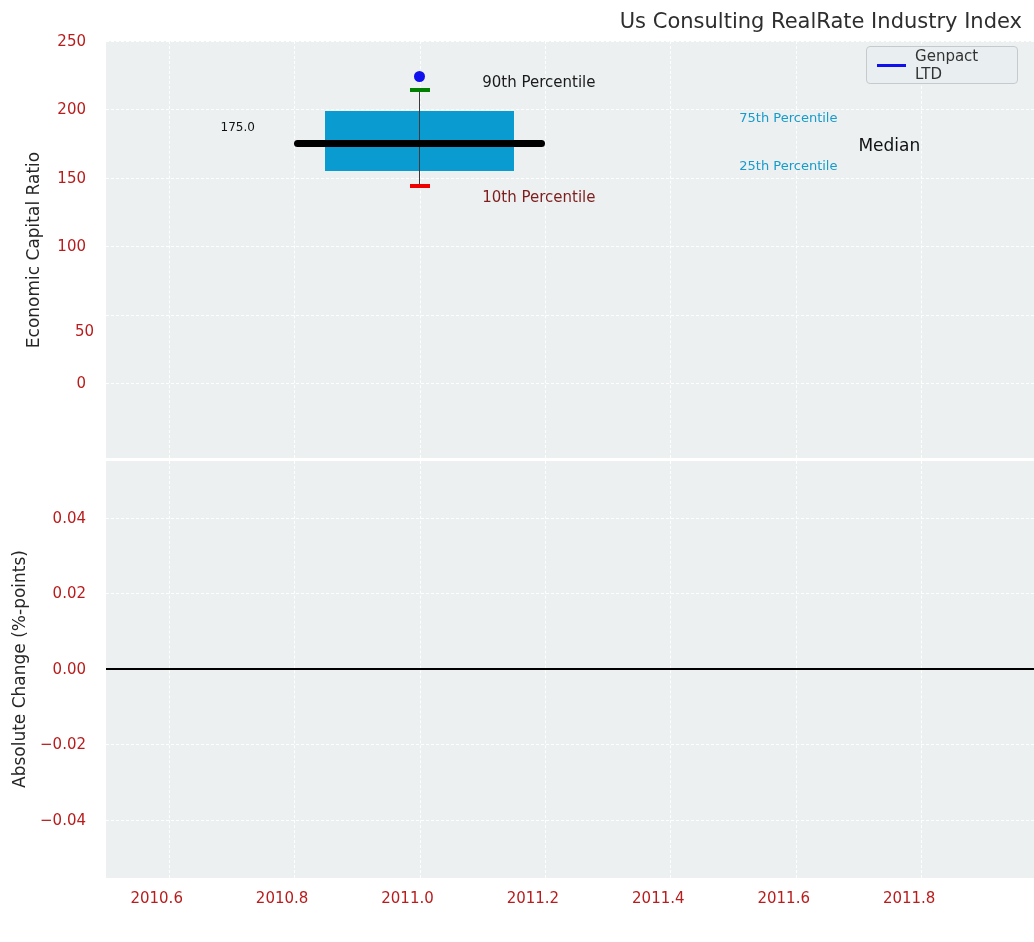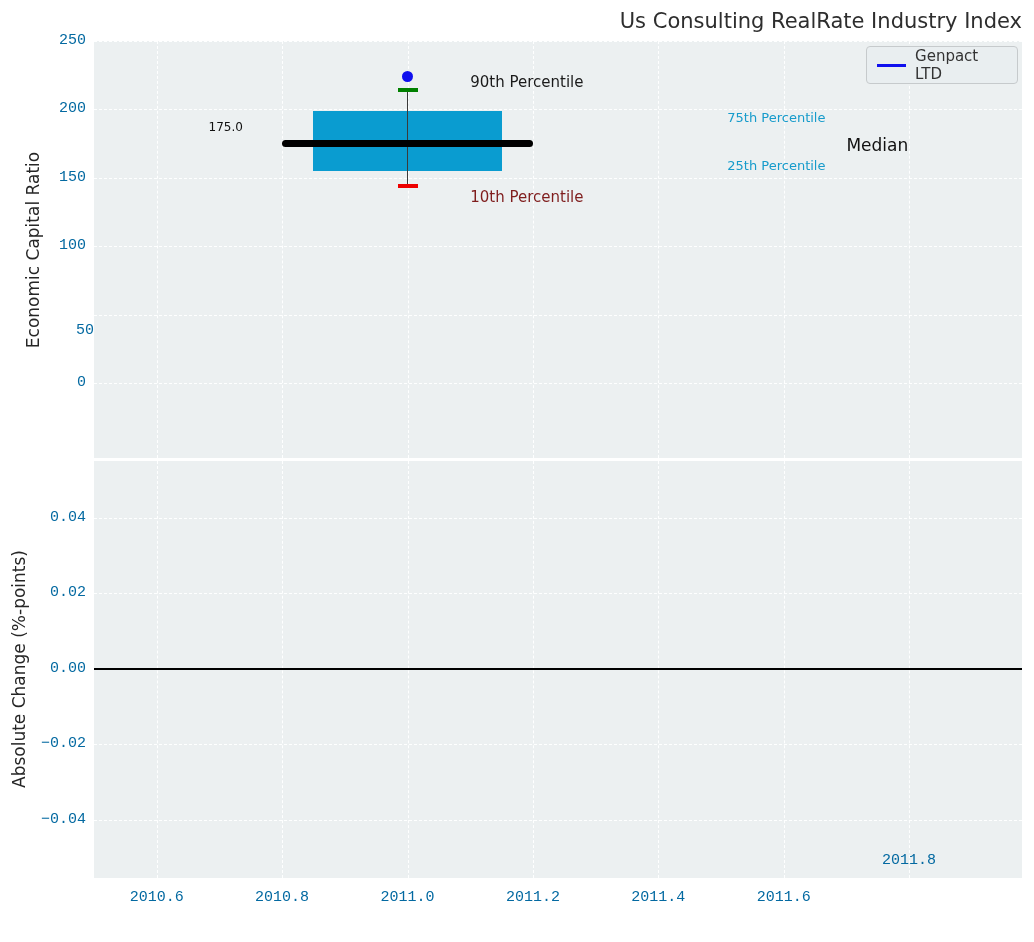--- a/index.html
+++ b/index.html
@@ -4,26 +4,26 @@
 <style>
   html,body { margin:0; padding:0; background:#ffffff; }
   .fig {
     position:relative; width:1034px; height:942px; background:#ffffff;
     font-family:"DejaVu Sans","Liberation Sans",sans-serif; overflow:hidden;
   }
   .title {
     position:absolute; left:94px; top:9px; width:928px; text-align:right;
     font-size:21px; color:#2e2e2e;
   }
-  .axes { position:absolute; left:94px; width:928px; height:417px; background:#ecf0f1; overflow:hidden; }
+  .axes { position:absolute; left:106px; width:928px; height:417px; background:#ecf0f1; overflow:hidden; }
   .axes-top { top:41px; }
   .axes-bottom { top:461px; }
   .gridline-v { position:absolute; top:0; bottom:0; width:0; border-left:1px dashed rgba(255,255,255,0.95); }
   .gridline-h { position:absolute; left:0; right:0; height:0; border-top:1px dashed rgba(255,255,255,0.95); }
-  .tick-label { position:absolute; font-size:15px; color:#0369a1; white-space:nowrap;font-family:Liberation Mono, monospace; }
+  .tick-label { position:absolute; font-size:15px; color:#b91c1c; white-space:nowrap; }
   .ytick { text-align:right; width:70px; }
   .xtick { text-align:center; width:70px; }
   .ylabel { position:absolute; font-size:17px; color:#262626; white-space:nowrap; transform:translate(-50%,-50%) rotate(-90deg); }
   .xlabel { position:absolute; left:94px; top:905px; width:928px; text-align:center; font-size:17px; color:#262626; }
   .legend {
     position:absolute; left:866px; top:46px; width:152px; height:38px; box-sizing:border-box;
     display:flex; align-items:center; gap:9px; padding:0 10px;
     background:#e9eef0; border:1px solid #c6cacc; border-radius:4px;
   }
   .legend-line { display:inline-block; width:30px; height:3px; }
@@ -104,15 +104,15 @@
       <div class="tick-label ytick" style="left: 16px; top: 584.459px;">0.02</div>
       <div class="tick-label ytick" style="left: 16px; top: 659.934px;">0.00</div>
       <div class="tick-label ytick" style="left: 16px; top: 735.409px;">−0.02</div>
       <div class="tick-label ytick" style="left: 16px; top: 810.884px;">−0.04</div>
       <div class="tick-label xtick" style="left: 121.703px; top: 889px;">2010.6</div>
       <div class="tick-label xtick" style="left: 247.108px; top: 889px;">2010.8</div>
       <div class="tick-label xtick" style="left: 372.514px; top: 889px;">2011.0</div>
       <div class="tick-label xtick" style="left: 497.919px; top: 889px;">2011.2</div>
       <div class="tick-label xtick" style="left: 623.324px; top: 889px;">2011.4</div>
       <div class="tick-label xtick" style="left: 748.73px; top: 889px;">2011.6</div>
-      <div class="tick-label xtick" style="left: 874.135px; top: 852px;">2011.8</div>
+      <div class="tick-label xtick" style="left: 874.135px; top: 889px;">2011.8</div>
     </div>
 </div>
 
 </body></html>

